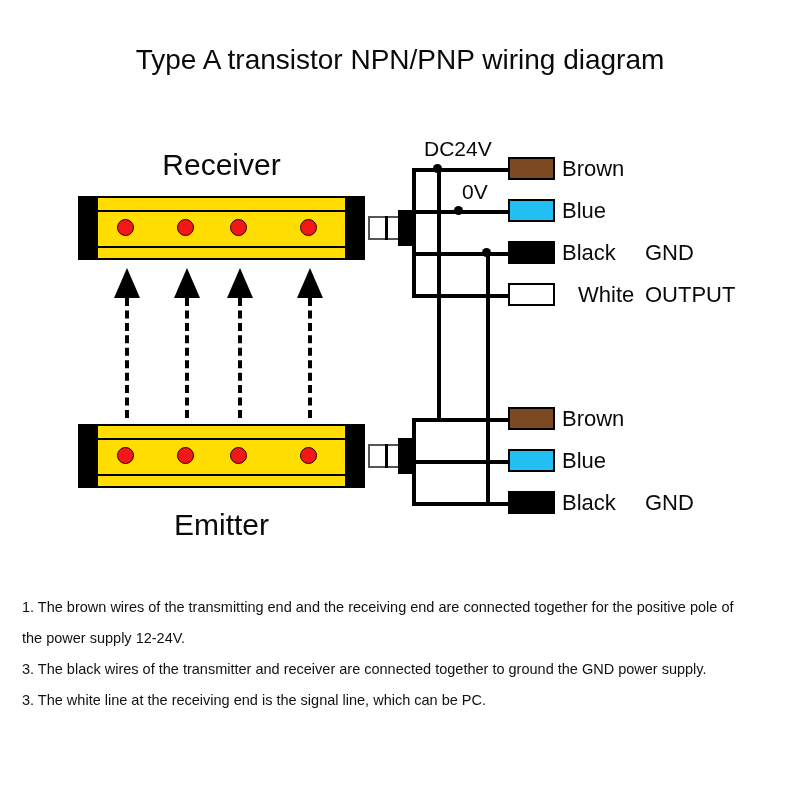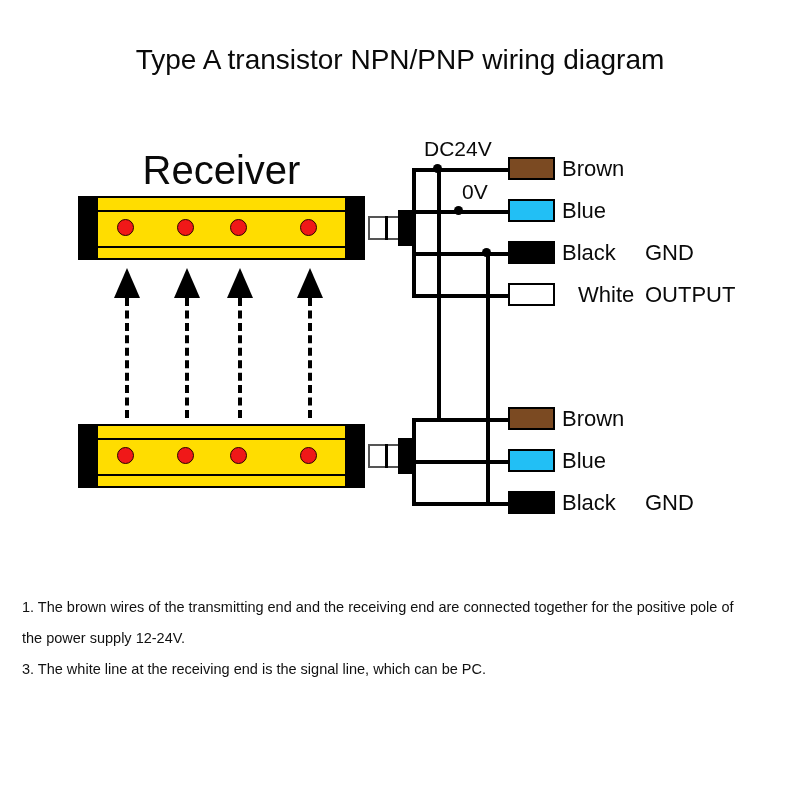--- a/index.html
+++ b/index.html
@@ -17,21 +17,21 @@
     position:absolute;left:0;top:44px;width:800px;
     text-align:center;
     font-size:28px;
     letter-spacing:0px;
     color:#0a0a0a;
     white-space:nowrap;
   }
 
   .barlabel{
     position:absolute;
-    font-size:40px;
+    font-size:30px;
     color:#0a0a0a;
     text-align:center;
     white-space:nowrap;
   }
 
   
   .curtain{position:absolute;}
   .curtain .body{
     position:absolute;left:0;top:0;width:100%;height:100%;
     background:#FFDD00;
@@ -138,20 +138,21 @@
     <div class="dot" style="left:39px;top:23px;"></div>
     <div class="dot" style="left:99px;top:23px;"></div>
     <div class="dot" style="left:152px;top:23px;"></div>
     <div class="dot" style="left:222px;top:23px;"></div>
   </div>
 
   <div class="connbody" style="left:368px;top:444px;width:34px;height:24px;"></div>
   <div class="connrib" style="left:385px;top:444px;height:24px;"></div>
   <div class="connblock" style="left:398px;top:438px;width:16px;height:36px;"></div>
 
+  <div class="barlabel" style="left:78px;top:508px;width:287px;">Emitter</div>
 
   <div class="beam" style="left:125px;top:298px;height:120px;"></div>
   <div class="arrowhead" style="left:114px;top:268px;"></div>
 
   <div class="beam" style="left:185px;top:298px;height:120px;"></div>
   <div class="arrowhead" style="left:174px;top:268px;"></div>
 
   <div class="beam" style="left:238px;top:298px;height:120px;"></div>
   <div class="arrowhead" style="left:227px;top:268px;"></div>
 
@@ -199,16 +200,17 @@
   <div class="swatch" style="left:508px;top:449px;background:#22BFF5;"></div>
   <div class="swatch" style="left:508px;top:491px;background:#000000;"></div>
 
   <div class="wirename" style="left:562px;top:406px;">Brown</div>
   <div class="wirename" style="left:562px;top:448px;">Blue</div>
   <div class="wirename" style="left:562px;top:490px;">Black</div>
   <div class="wirefunc" style="left:645px;top:490px;">GND</div>
 
   <div class="notes">
     <div class="note">1. The brown wires of the transmitting end and the receiving end are connected together for the positive pole of the power supply 12-24V.</div>
+    <div class="note">3. The black wires of the transmitter and receiver are connected together to ground the GND power supply.</div>
     <div class="note">3. The white line at the receiving end is the signal line, which can be PC.</div>
   </div>
 
 </div>
 
 </body></html>

